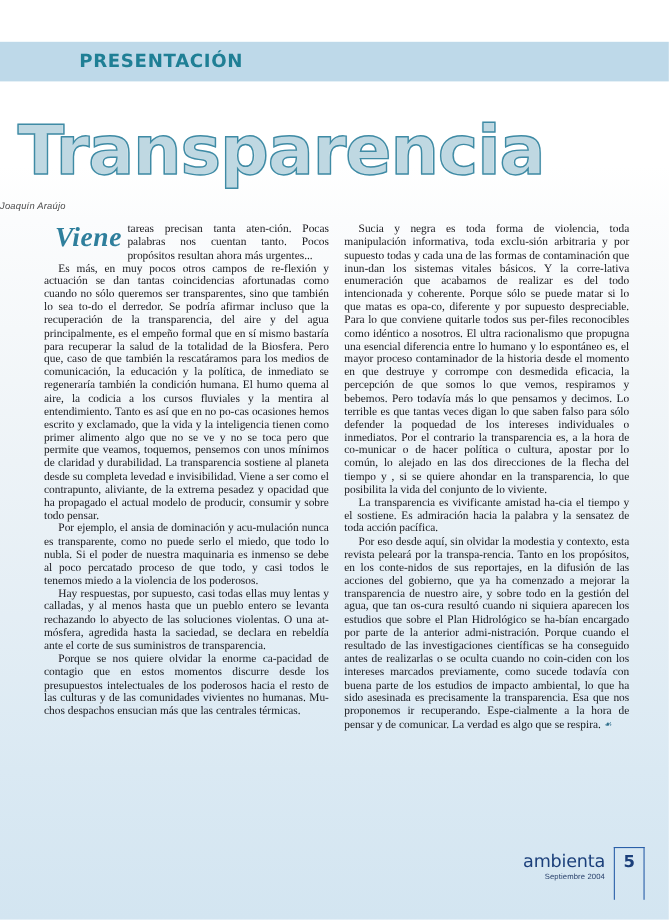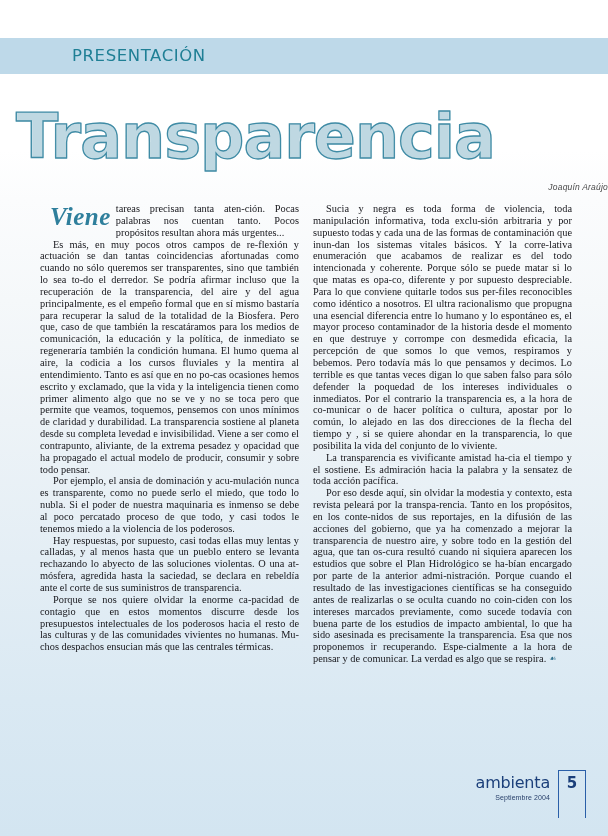--- a/index.html
+++ b/index.html
@@ -38,21 +38,21 @@
     top: 38px;
     width: 608px;
     height: 36px;
     background: #bed9e9;
   }
   .section-title {
     position: absolute;
     left: 72px;
     top: 46px;
     font-family: "DejaVu Sans", sans-serif;
-    font-weight: normal;
+    font-weight: bold;
     font-size: 16.5px;
     letter-spacing: 0.6px;
     color: #1f7f95;
   }
 
   
   .masthead {
     position: absolute;
     left: 0;
     top: 104px;
@@ -71,21 +71,21 @@
        1px 0 0 rgba(63,139,165,0.18),
       -1px 0 0 rgba(63,139,165,0.18);
     white-space: nowrap;
   }
 
   .byline {
     position: absolute;
     left: 0;
     top: 182px;
     width: 608px;
-    text-align: right;
+    text-align: left;
     font-family: "Liberation Sans", sans-serif;
     font-style: italic;
     font-size: 8.5px;
     color: #4a4a4a;
     letter-spacing: 0.2px;
   }
 
   
   .columns {
     position: absolute;

